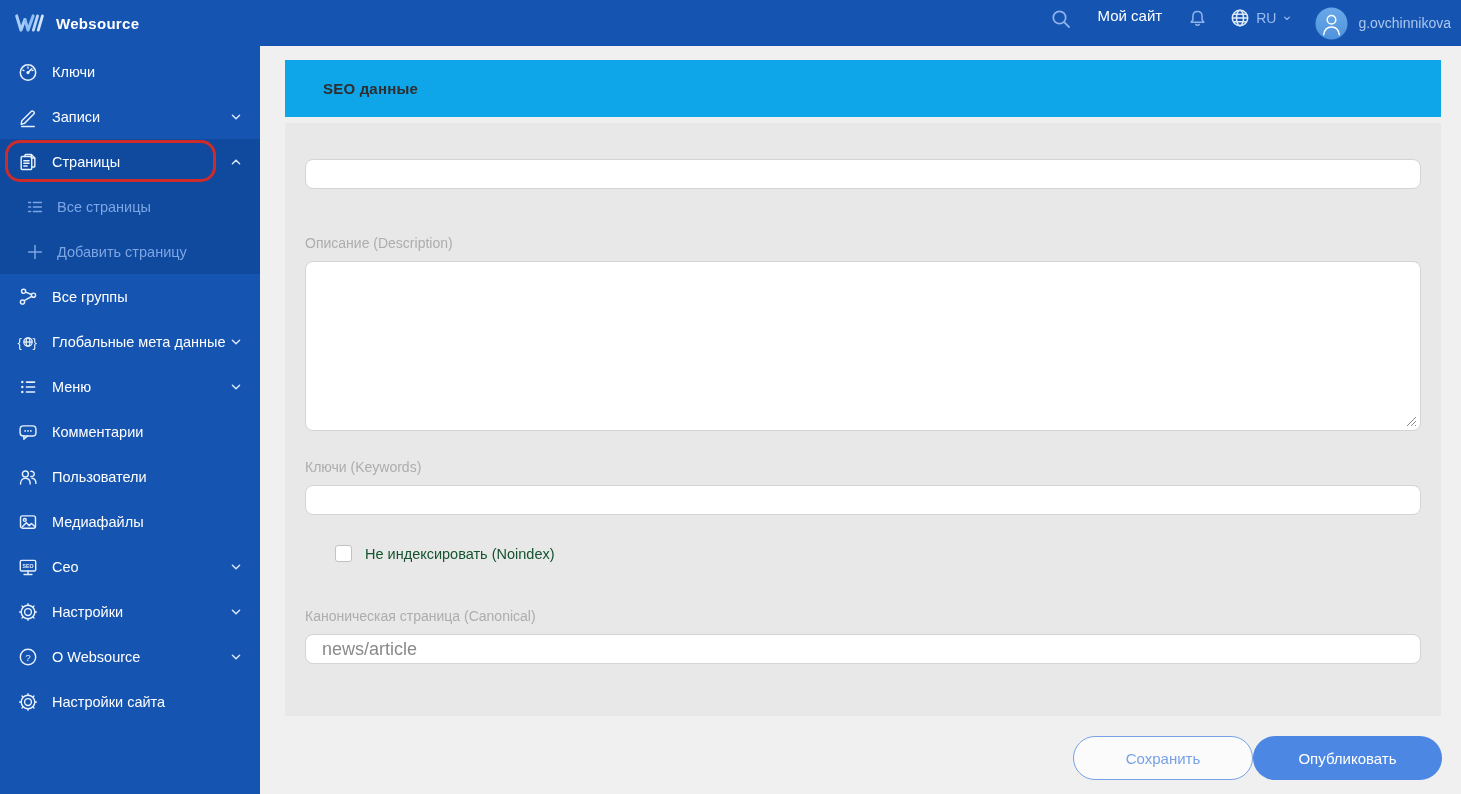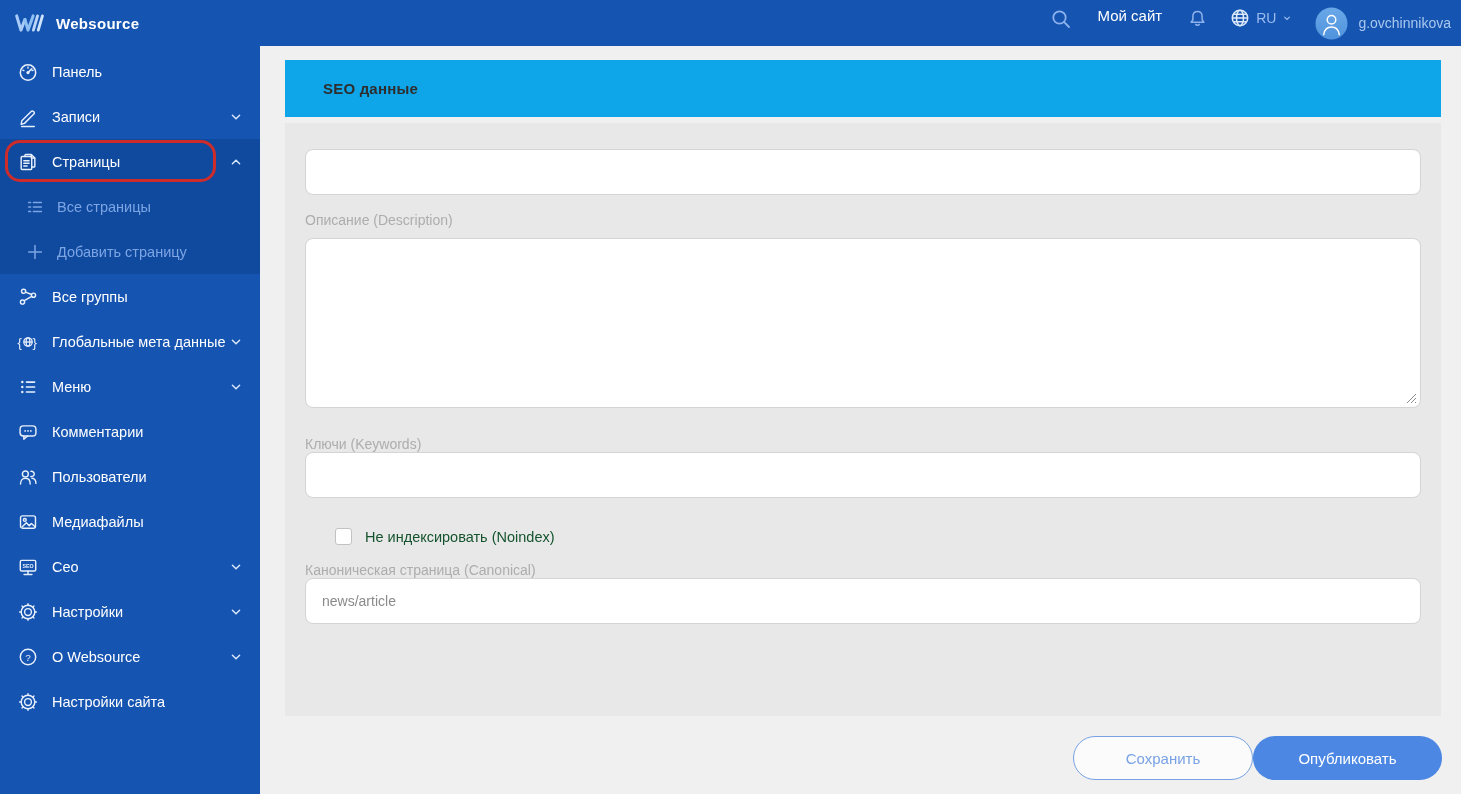--- a/index.html
+++ b/index.html
@@ -56,34 +56,34 @@
     position:absolute; left:285px; top:60px; width:1156px; height:57px;
     background:#0ea5e9; display:flex; align-items:center; padding-left:38px;
   }
   .panel-title { font-size:15px; font-weight:bold; color:#2e2e2e; letter-spacing:.2px; }
   .panel-body {
     position:absolute; left:285px; top:123px; width:1156px; height:593px;
     background:#e8e8e8; padding:26px 20px 0 20px;
   }
   .field-label { font-size:14px; color:#adadad; display:block; }
   .text-input {
-    width:100%; height:46px; 
+    width:100%; height:30px; margin-top:10px;
     background:#ffffff; border:1px solid #d4d4d4; border-radius:8px;
-    padding:0 16px; font-size:14px; color:#8a8a8a; outline:none;
+    padding:0 16px; font-size:18px; color:#8a8a8a; outline:none;
     font-family:"Liberation Sans", sans-serif;
   }
   .ta-wrap { position:relative; margin-top:10px; }
   .textarea {
     width:100%; height:170px; background:#ffffff; border:1px solid #d4d4d4;
     border-radius:8px; padding:12px 16px; font-size:14px; color:#555;
     resize:none; outline:none; display:block;
     font-family:"Liberation Sans", sans-serif;
   }
   .grip { position:absolute; right:4px; bottom:4px; pointer-events:none; color:#8a8a8a; }
-  .mt30 { margin-top:17px; } .mt28 { margin-top:28px; }
+  .mt30 { margin-top:46px; } .mt28 { margin-top:28px; }
   .checkbox-row { display:flex; align-items:center; margin:30px 0 0 30px; cursor:pointer; }
   .checkbox {
     appearance:none; -webkit-appearance:none; width:17px; height:17px;
     background:#fff; border:1px solid #c2c2c2; border-radius:3px; cursor:pointer;
   }
   .checkbox-label { font-size:14.5px; color:#14532d; margin-left:13px; }
 
   
   .actions { position:absolute; right:19px; top:736px; display:flex; }
   .btn { height:44px; border-radius:22px; font-size:15px; cursor:pointer;
@@ -160,21 +160,21 @@
 
   <div class="nav-item">
     <span class="nav-ic">
       <svg viewBox="0 0 20 20" width="22" height="22" stroke="currentColor" stroke-width="1.4" fill="none" stroke-linecap="round">
         <circle cx="10" cy="10.5" r="7"></circle>
           <path d="M10 10.5 L13.4 7.1"></path>
         <path d="M5.3 8.3 l1 .5 M10 5.4 v1.1 M14.7 8.3 l-1 .5" stroke-width="1.2"></path>
         <circle cx="10" cy="10.5" r=".8" fill="currentColor"></circle>
       </svg>
     </span>
-    <span>Панель</span>
+    <span>Ключи</span>
   </div>
 
   <div class="nav-item">
     <span class="nav-ic">
       <svg viewBox="0 0 20 20" width="22" height="22" stroke="currentColor" stroke-width="1.3" fill="none" stroke-linecap="round" stroke-linejoin="round">
         <path d="M4.4 13.4 L12.9 4.9 a1.4 1.4 0 0 1 2 0 l.4.4 a1.4 1.4 0 0 1 0 2 L6.8 15.8 L3.8 16.6 z"></path>
         <path d="M4.2 18.6 h11.5"></path>
       </svg>
     </span>
     <span>Записи</span>

